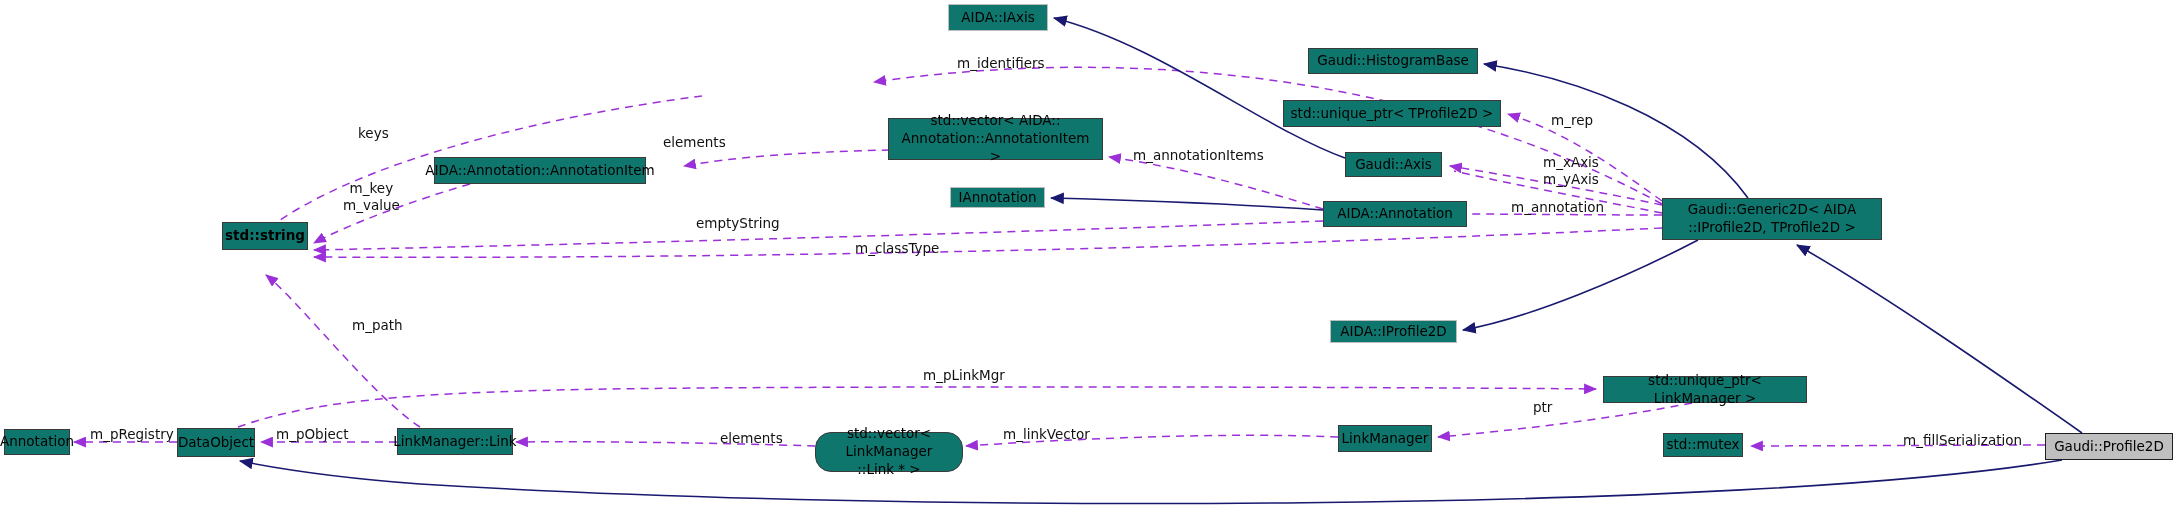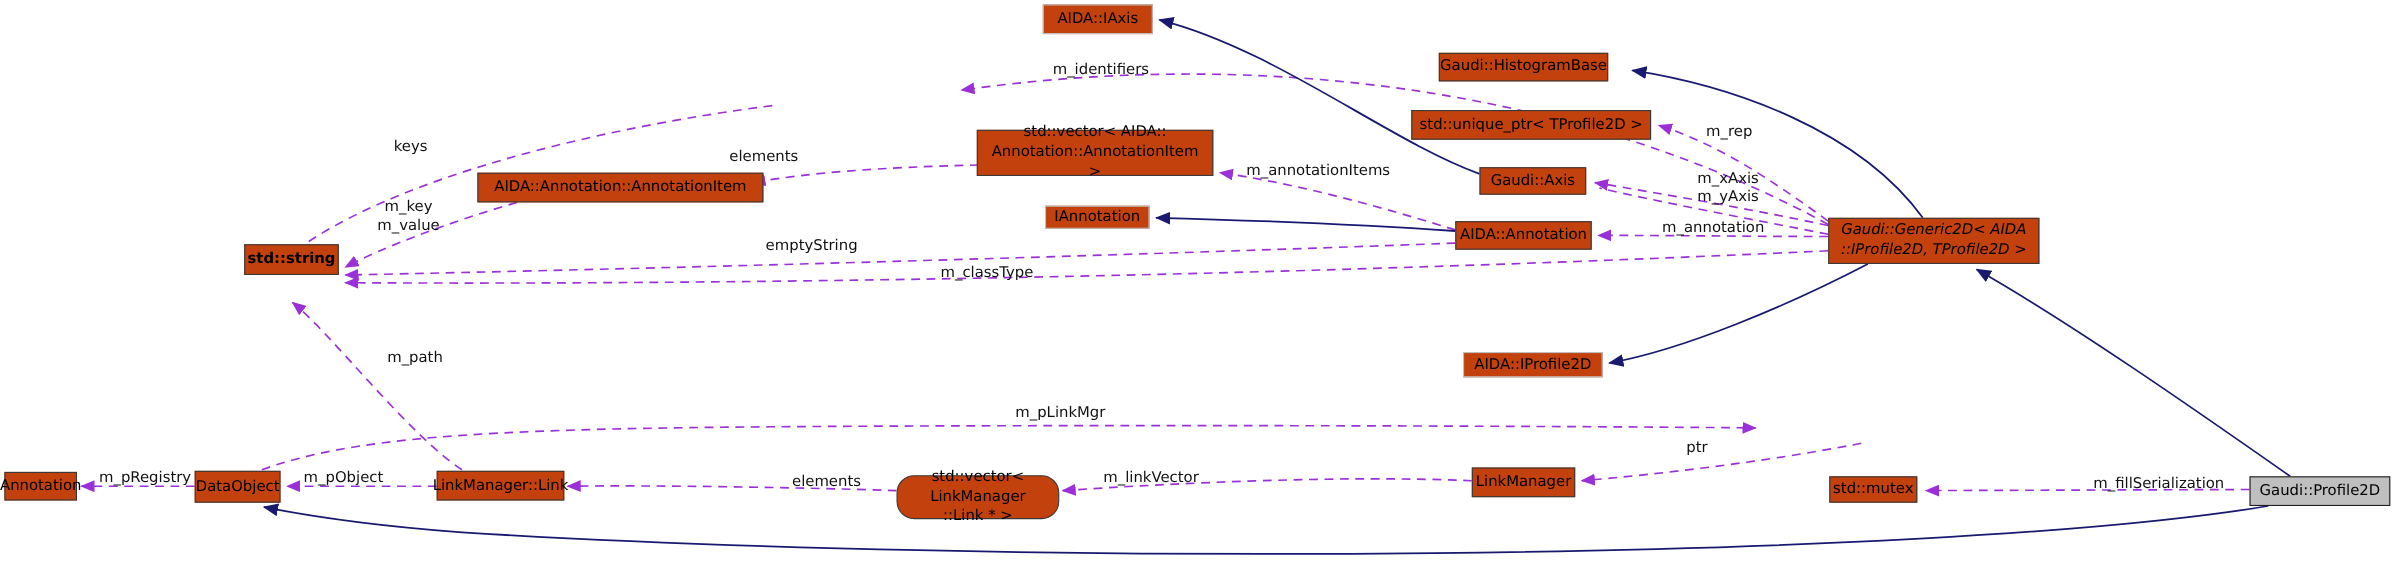--- a/index.html
+++ b/index.html
@@ -10,21 +10,21 @@
     font-family:"DejaVu Sans","Liberation Sans",sans-serif;
     overflow:hidden;
   }
   svg.edges{position:absolute;left:0;top:0;width:2177px;height:516px;}
   .usage{stroke:var(--usage,#9B30D9);fill:none;stroke-width:1.5;stroke-dasharray:8 6;}
   .inherit{stroke:var(--inherit,#191970);fill:none;stroke-width:1.6;}
   .node{
     position:absolute;box-sizing:border-box;
     display:flex;align-items:center;justify-content:center;
     text-align:center;white-space:pre-line;
-    background:#c2410c;border:1.4px solid var(--border,#3a3a3a);
+    background:#0f766e;border:1.4px solid var(--border,#3a3a3a);
     font-size:13.5px;line-height:1.32;color:#000;padding:1px 5px;
   }
   .node.external{border-color:var(--border-ext,#BEBEBE);}
   .node.highlight{background:var(--hl-fill,#BFBFBF);border-color:#1f1f1f;}
   .edge-label{
     position:absolute;font-size:13.5px;line-height:1.25;color:#111;
     white-space:pre-line;text-align:center;pointer-events:none;
   }
 </style>
 </head>
@@ -64,32 +64,33 @@
 
     <path class="inherit" d="M 1345,158 C 1262,128 1160,45 1054,18" marker-end="url(#arr-i)"></path>
     <path class="inherit" d="M 1748,198 C 1690,118 1575,78 1484,64" marker-end="url(#arr-i)"></path>
     <path class="inherit" d="M 1323,210 C 1235,204 1130,200 1051,198" marker-end="url(#arr-i)"></path>
     <path class="inherit" d="M 1698,240 C 1625,278 1530,318 1463,330" marker-end="url(#arr-i)"></path>
     <path class="inherit" d="M 2082,433 C 1995,372 1880,292 1797,245" marker-end="url(#arr-i)"></path>
     <path class="inherit" d="M 2062,460 C 1750,512 900,514 420,484 C 340,478 275,468 240,461" marker-end="url(#arr-i)"></path>
   </svg>
 
   <div class="node external" style="left:948px;top:4px;width:100px;height:27px;">AIDA::IAxis</div>
-  <div class="node" style="left:1308px;top:48px;width:154px;height:26px;">Gaudi::HistogramBase</div>
+  <div class="node" style="left:1308px;top:48px;width:170px;height:26px;">Gaudi::HistogramBase</div>
   <div class="node" style="left:888px;top:118px;width:215px;height:42px;">std::vector&lt; AIDA::
 Annotation::AnnotationItem &gt;</div>
-  <div class="node" style="left:434px;top:157px;width:260px;height:27px;">AIDA::Annotation::AnnotationItem</div>
+  <div class="node" style="left:434px;top:157px;width:212px;height:27px;">AIDA::Annotation::AnnotationItem</div>
   <div class="node" style="left:1283px;top:100px;width:218px;height:27px;">std::unique_ptr&lt; TProfile2D &gt;</div>
   <div class="node" style="left:1345px;top:152px;width:97px;height:25px;">Gaudi::Axis</div>
   <div class="node external" style="left:950px;top:187px;width:95px;height:21px;">IAnnotation</div>
-  <div class="node" style="left:1323px;top:201px;width:124px;height:26px;">AIDA::Annotation</div>
-  <div class="node" style="left:1662px;top:198px;width:192px;height:42px;font-style:italic;">Gaudi::Generic2D&lt; AIDA
+  <div class="node" style="left:1323px;top:201px;width:144px;height:26px;">AIDA::Annotation</div>
+  <div class="node" style="left:1662px;top:198px;width:220px;height:42px;">Gaudi::Generic2D&lt; AIDA
 ::IProfile2D, TProfile2D &gt;</div>
   <div class="node" style="left:222px;top:222px;width:86px;height:28px;font-weight:bold;">std::string</div>
   <div class="node external" style="left:1330px;top:320px;width:127px;height:23px;">AIDA::IProfile2D</div>
+  <div class="node" style="left:1603px;top:376px;width:204px;height:27px;">std::unique_ptr&lt; LinkManager &gt;</div>
   <div class="node" style="left:4px;top:429px;width:66px;height:26px;">Annotation</div>
   <div class="node" style="left:177px;top:428px;width:78px;height:29px;">DataObject</div>
   <div class="node" style="left:397px;top:428px;width:116px;height:27px;">LinkManager::Link</div>
   <div class="node" style="left:815px;top:432px;width:148px;height:40px;border-radius:16px;">std::vector&lt; LinkManager
 ::Link * &gt;</div>
   <div class="node" style="left:1338px;top:425px;width:94px;height:27px;text-align:center;">LinkManager</div>
   <div class="node" style="left:1663px;top:433px;width:80px;height:24px;">std::mutex</div>
   <div class="node highlight" style="left:2045px;top:433px;width:128px;height:27px;">Gaudi::Profile2D</div>
 
   <div class="edge-label" style="left:957px;top:55px;">m_identifiers</div>

